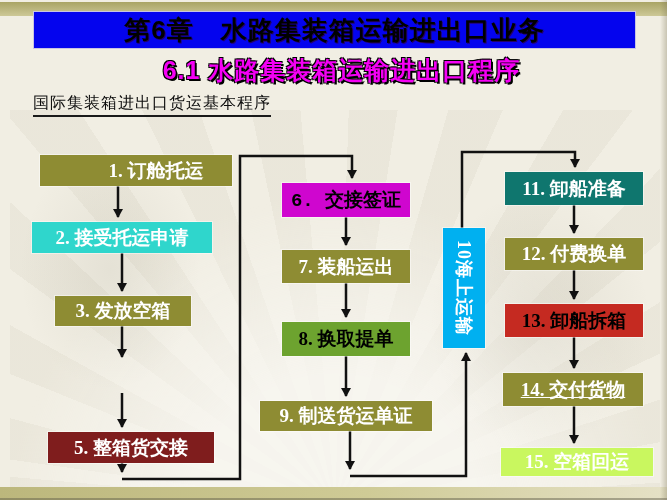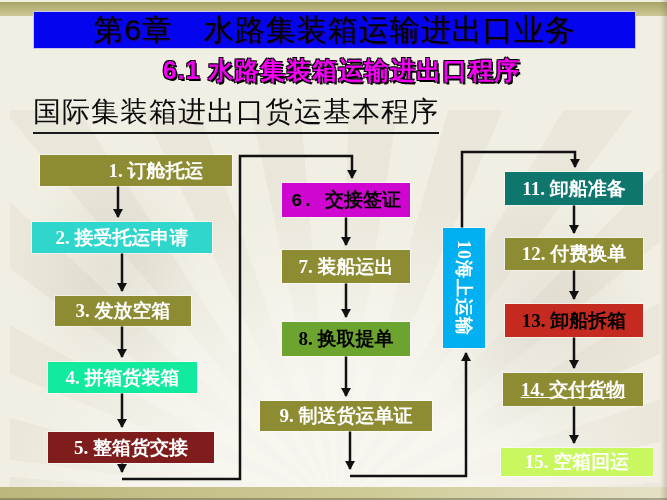--- a/index.html
+++ b/index.html
@@ -28,27 +28,27 @@
   .fan-blob{position:absolute;z-index:0;border-radius:50%;}
   .blob1{left:20px;top:150px;width:180px;height:240px;
     background:radial-gradient(closest-side,rgba(120,115,95,.10),rgba(120,115,95,0));}
   .blob2{left:430px;top:190px;width:220px;height:260px;
     background:radial-gradient(closest-side,rgba(120,115,95,.10),rgba(120,115,95,0));}
 
   
   .title-band{position:absolute;left:33px;top:11px;width:601px;height:36px;z-index:2;
     display:flex;align-items:center;justify-content:center;
     border:1px solid #c8c4e2;}
-  .title-text{color:#000;font-size:30px;font-weight:400;letter-spacing:1px;
+  .title-text{color:#000;font-size:26px;font-weight:700;letter-spacing:1px;
     text-shadow:1px 1px 0 rgba(60,0,0,.55);white-space:nowrap;text-align:center;}
   .subtitle{position:absolute;left:0;top:54px;width:667px;z-index:2;text-align:center;
     font-size:25px;font-weight:900;letter-spacing:1px;white-space:nowrap;
     text-shadow:2px 2px 0 #000,-1px -1px 0 #000,1px -1px 0 #000,-1px 1px 0 #000;padding-left:8px;}
   .heading{position:absolute;left:33px;top:93px;z-index:2;display:inline-block;
-    font-family:"Liberation Serif", serif;font-size:28px;color:#0d0d0d;
+    font-family:"Liberation Serif", serif;font-size:16px;color:#0d0d0d;
     border-bottom:2px solid #1a1a1a;padding-bottom:1px;white-space:nowrap;letter-spacing:1px;}
 
   
   .fbox{position:absolute;z-index:2;display:flex;align-items:center;justify-content:center;
     font-family:"Liberation Serif", serif;font-weight:bold;font-size:19px;
     white-space:nowrap;box-shadow:0 0 0 1px rgba(255,255,255,.45);}
   .vbox span{display:block;transform:rotate(90deg);white-space:nowrap;
     font-size:18px;letter-spacing:1px;}
 
   svg.flow{position:absolute;left:0;top:0;z-index:1;}
@@ -95,21 +95,20 @@
       <path d="M574,205 L574,233" marker-end="url(#ah)"></path>
       <path d="M574,270 L574,299" marker-end="url(#ah)"></path>
       <path d="M574,337 L574,368" marker-end="url(#ah)"></path>
       <path d="M574,406 L574,443" marker-end="url(#ah)"></path>
     </g>
   </svg>
 
   <div class="fbox" style="left: 40px; top: 155px; width: 152px; height: 31px; background-color: rgb(142, 140, 51); color: rgb(255, 255, 255); padding-left: 40px;">1. 订舱托运</div>
   <div class="fbox" style="left: 32px; top: 222px; width: 180px; height: 31px; background-color: rgb(47, 214, 204); color: rgb(255, 255, 255);">2. 接受托运申请</div>
   <div class="fbox" style="left: 55px; top: 296px; width: 136px; height: 30px; background-color: rgb(142, 140, 51); color: rgb(255, 255, 255);">3. 发放空箱</div>
-  <div class="fbox" style="left: 48px; top: 362px; width: 149px; height: 31px; background-color: rgb(18, 234, 158); color: rgb(255, 255, 255);">4. 拼箱货装箱</div>
   <div class="fbox" style="left: 48px; top: 432px; width: 166px; height: 31px; background-color: #7f1d1d; color: rgb(255, 255, 255);">5. 整箱货交接</div>
 
   <div class="fbox" style="left: 282px; top: 183px; width: 128px; height: 34px; background-color: rgb(207, 6, 207); color: rgb(0, 0, 0); font-family: Liberation Mono, monospace;">6. 交接签证</div>
   <div class="fbox" style="left: 282px; top: 250px; width: 128px; height: 33px; background-color: rgb(142, 140, 51); color: rgb(255, 255, 255);">7. 装船运出</div>
   <div class="fbox" style="left: 282px; top: 322px; width: 128px; height: 34px; background-color: rgb(109, 163, 47); color: rgb(0, 0, 0);">8. 换取提单</div>
   <div class="fbox" style="left: 260px; top: 401px; width: 172px; height: 30px; background-color: rgb(142, 140, 51); color: rgb(255, 255, 255);">9. 制送货运单证</div>
 
   <div class="fbox vbox" style="left: 443px; top: 228px; width: 42px; height: 120px; background-color: rgb(0, 176, 240); color: rgb(255, 255, 255);">
     <span>10海上运输</span>
   </div>

